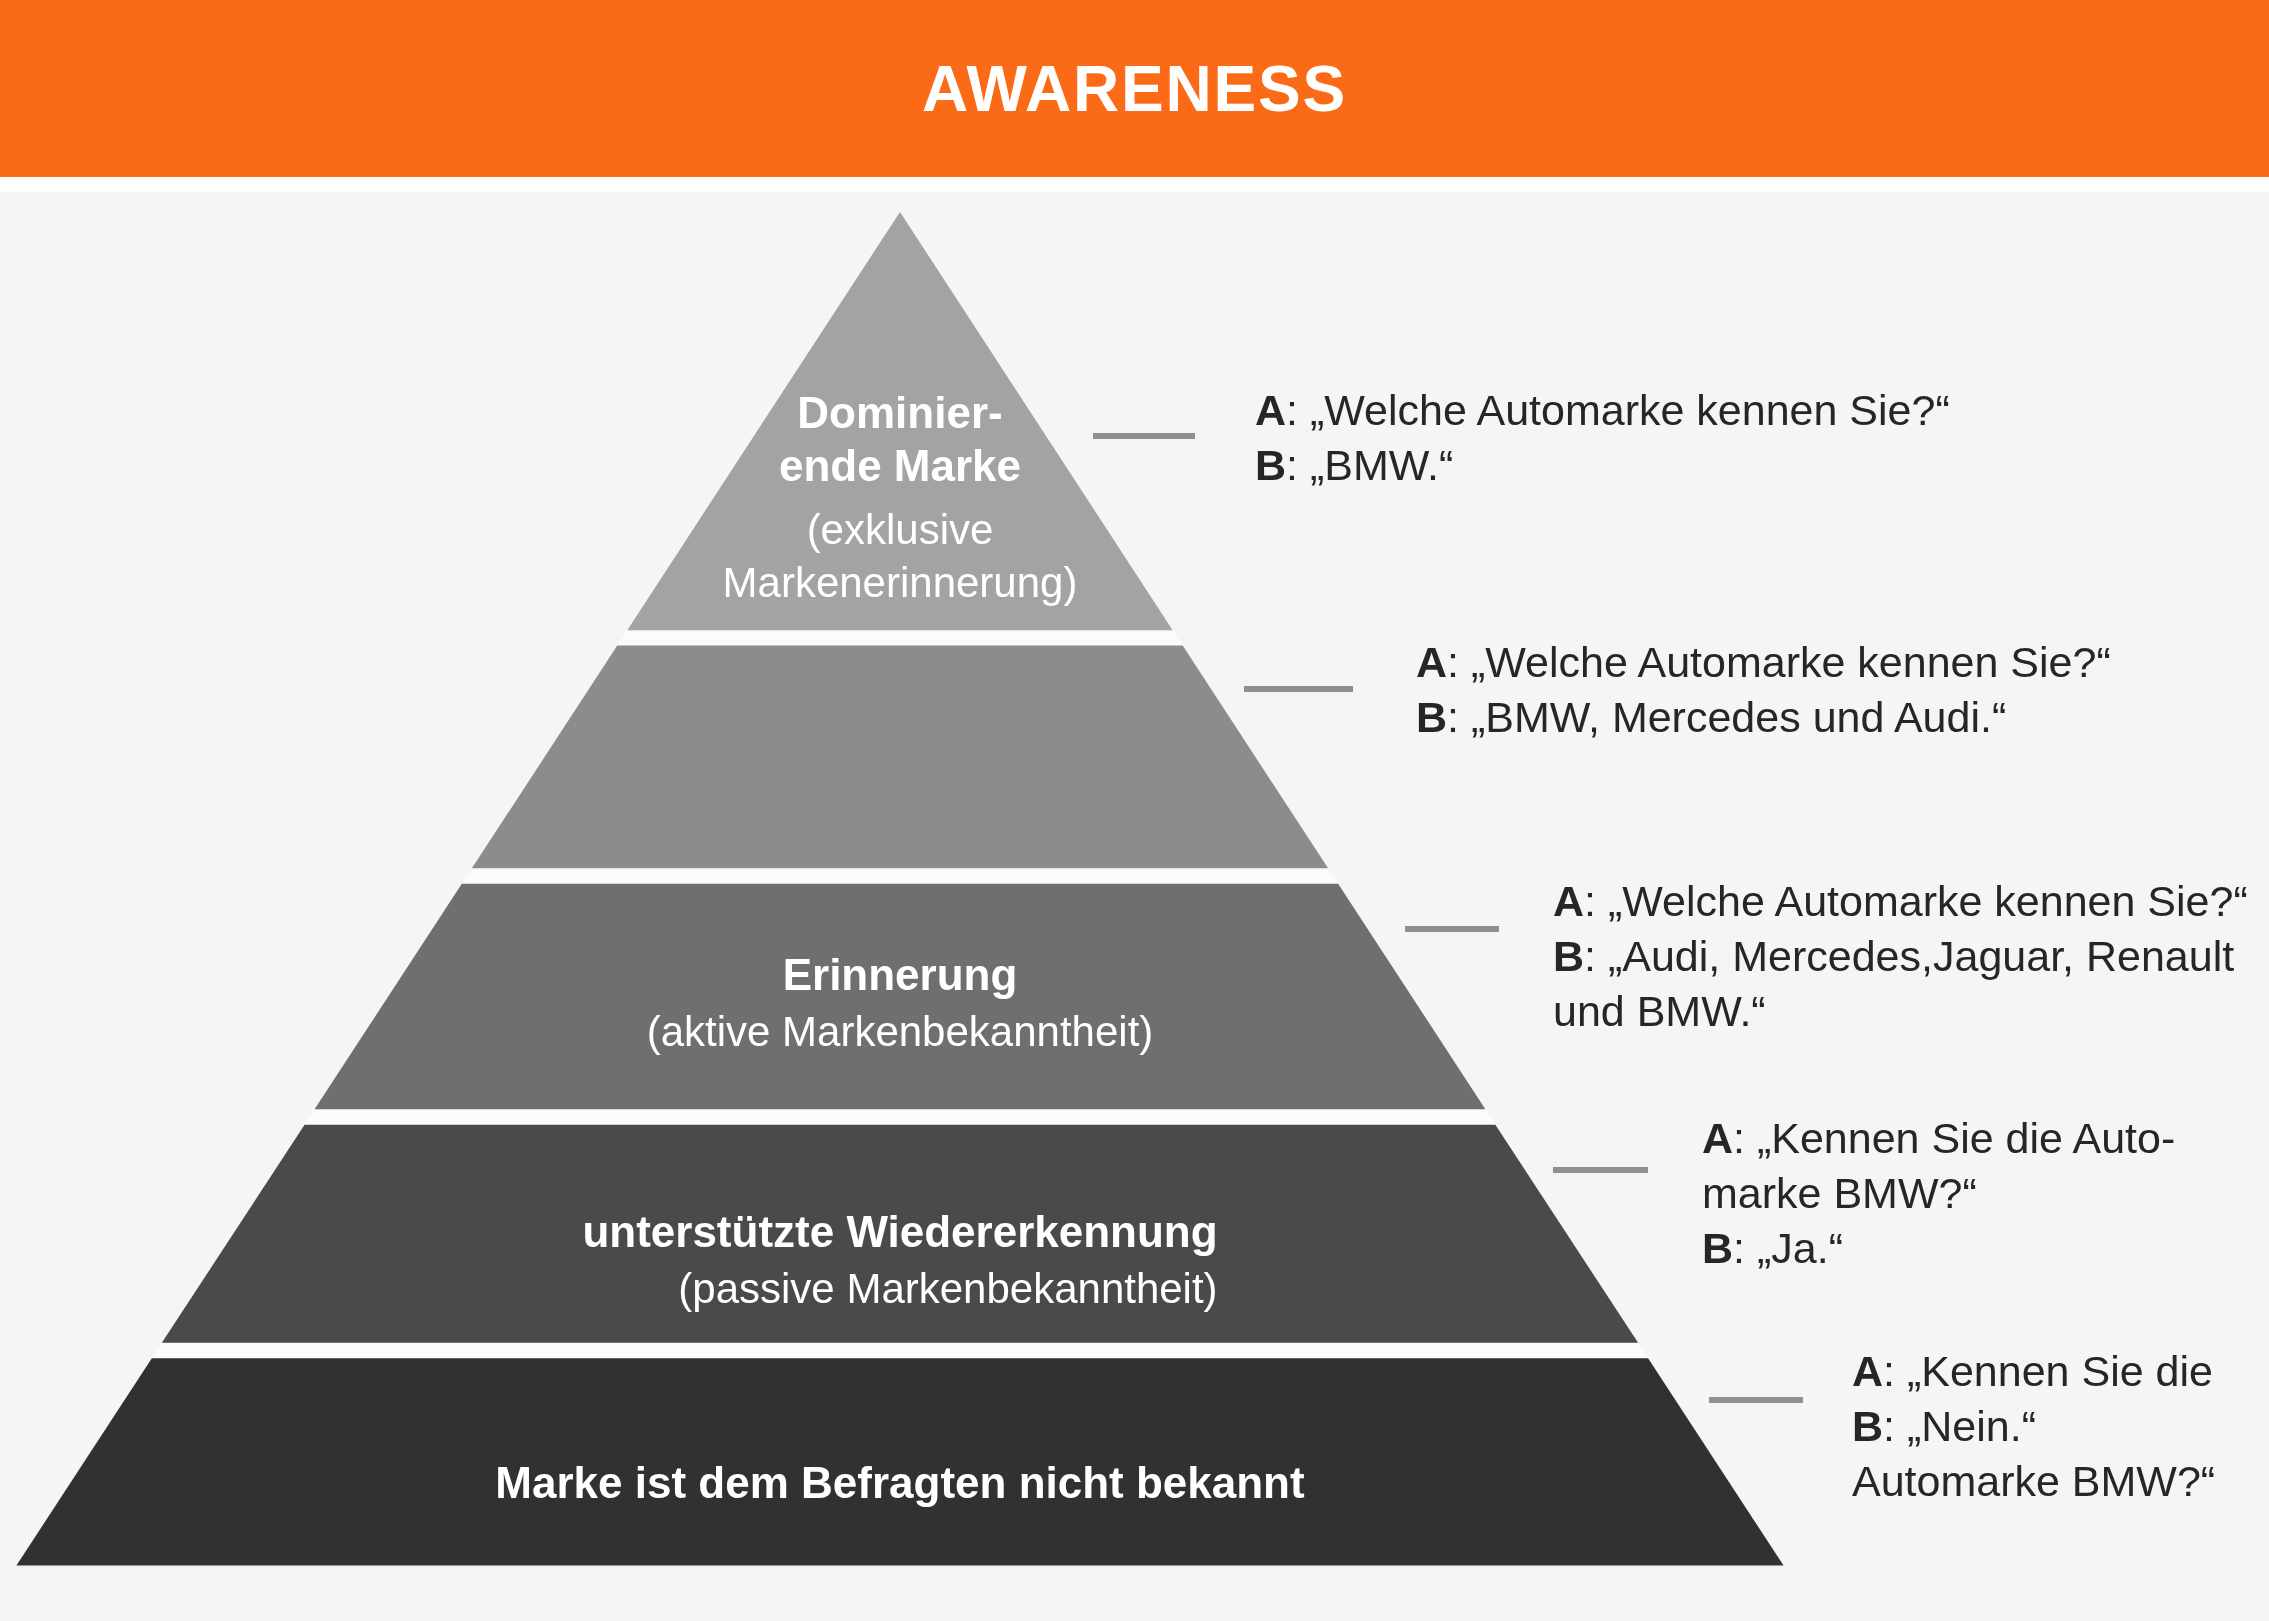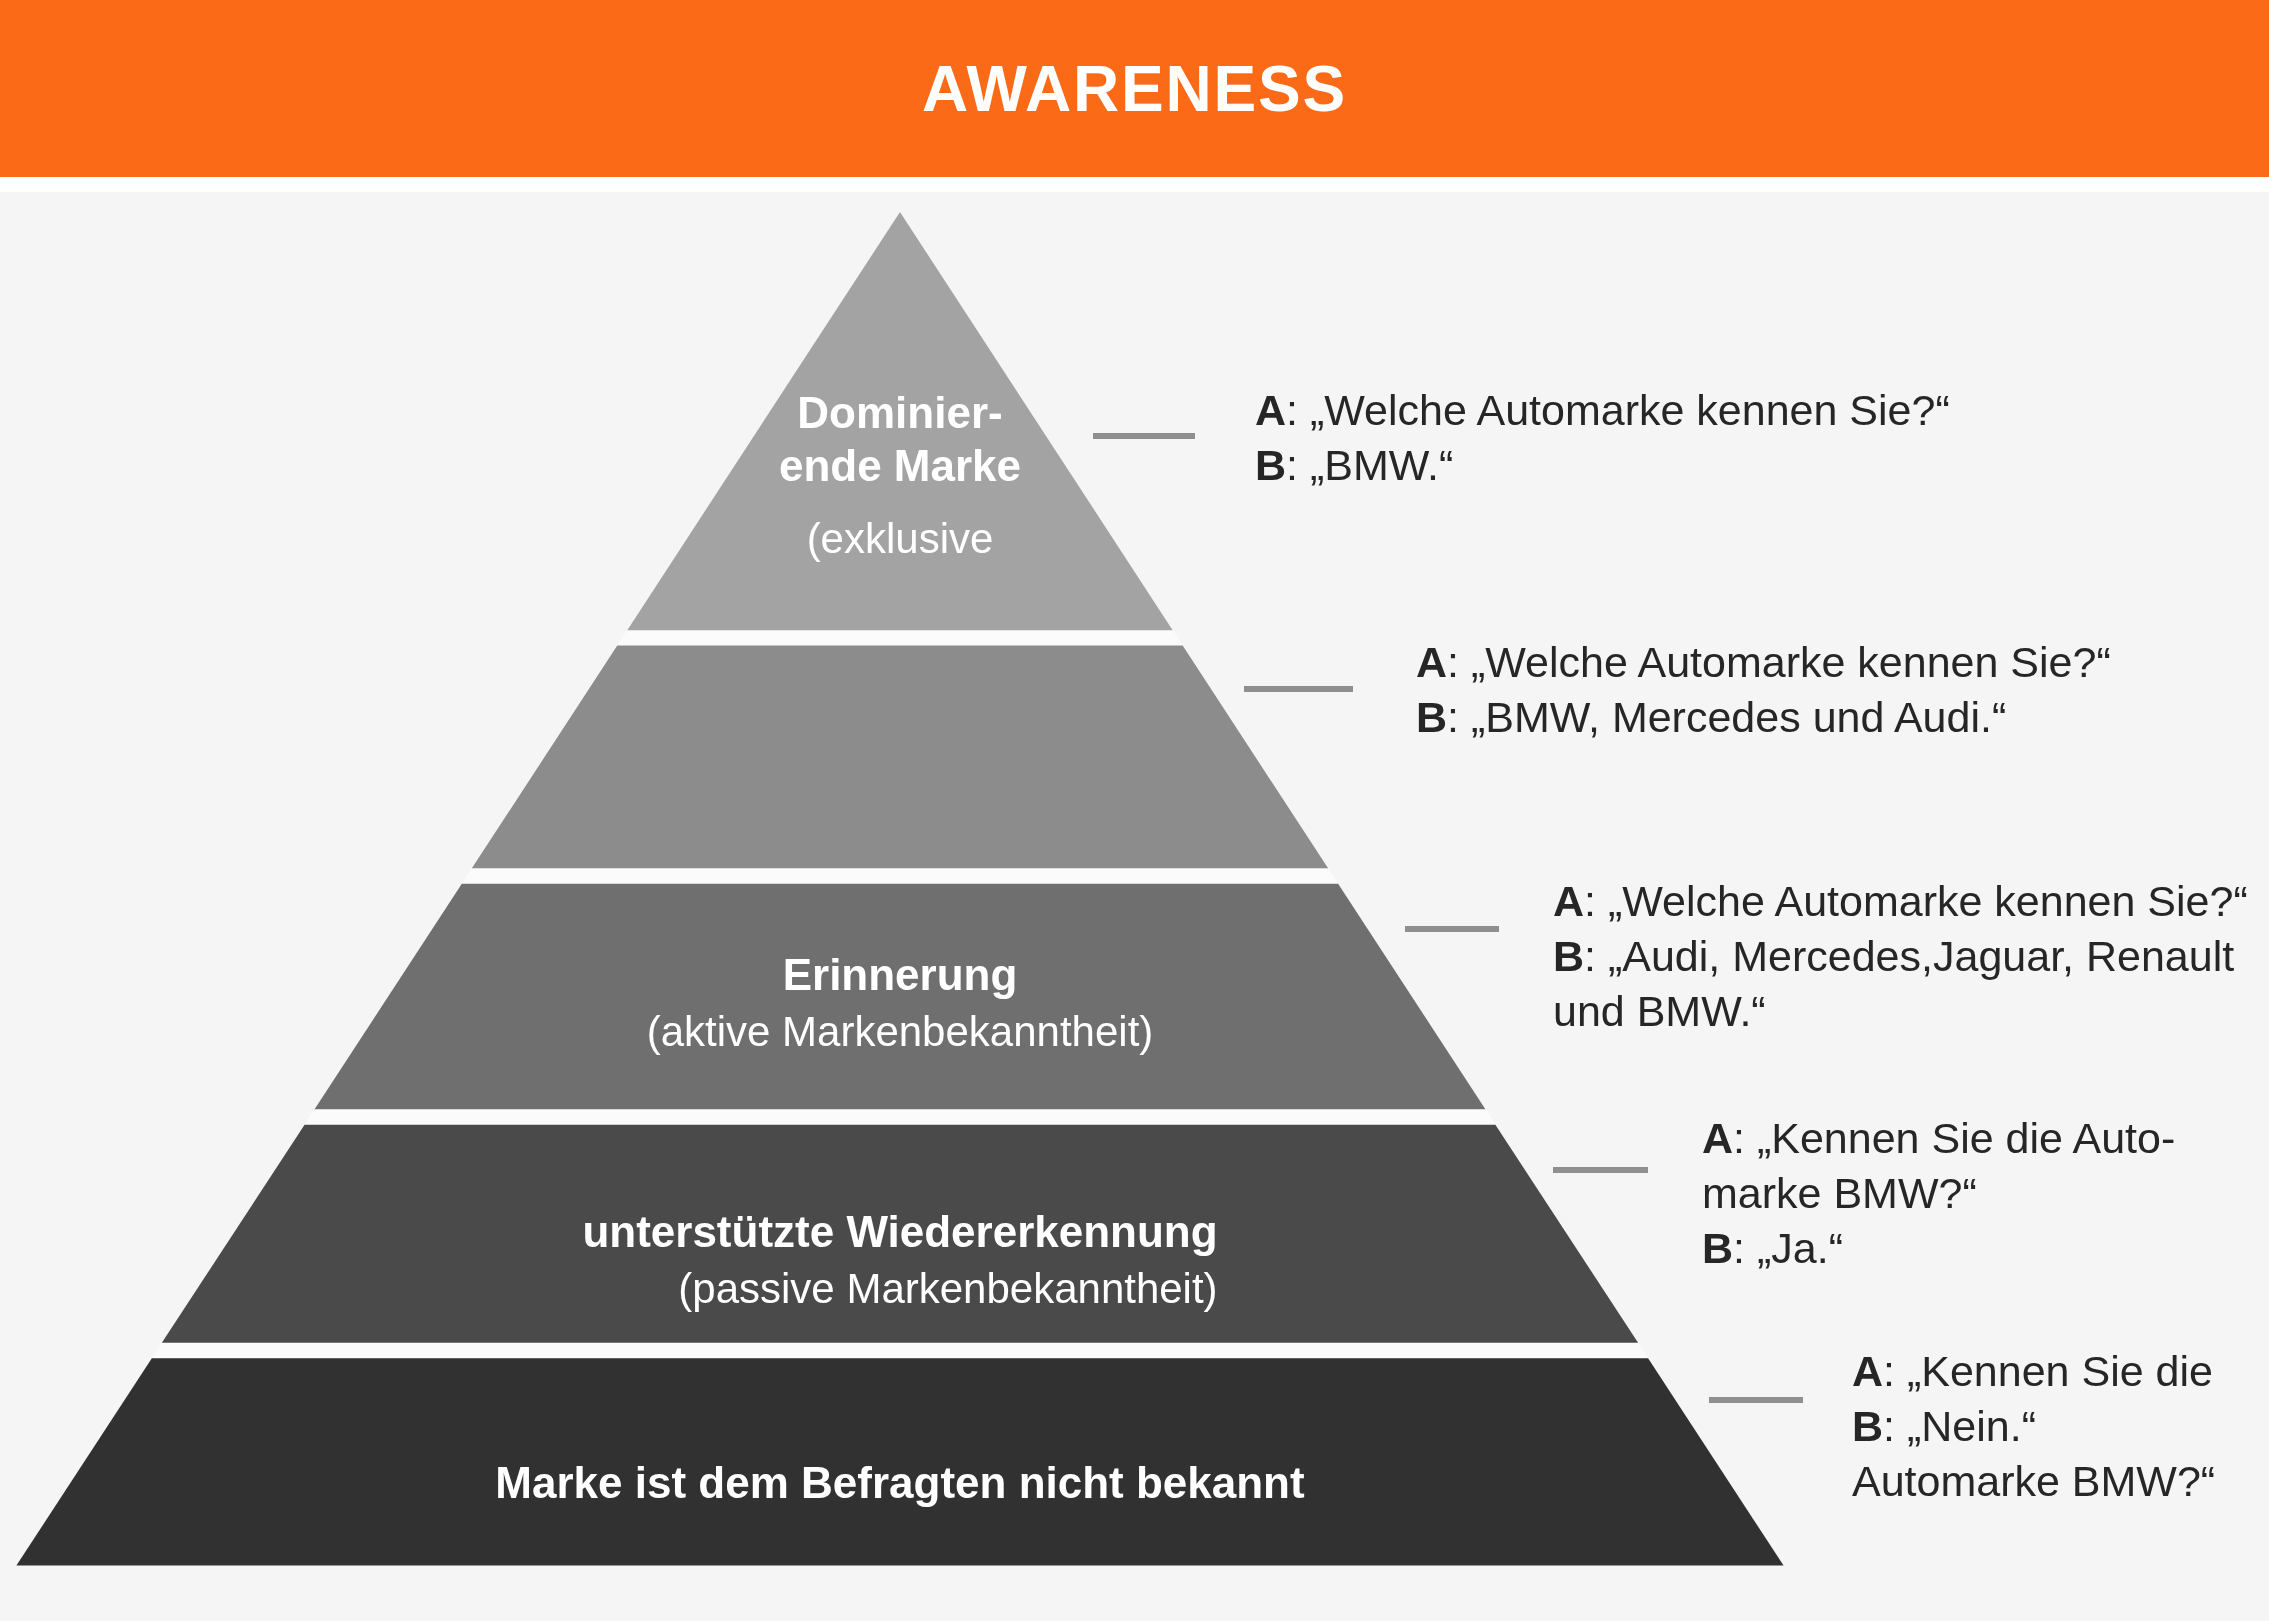--- a/index.html
+++ b/index.html
@@ -57,21 +57,21 @@
     position: absolute;
     left: 900px;
     transform: translateX(-50%);
     text-align: center;
     white-space: nowrap;
     color: var(--level-text, #FFFFFF);
   }
   .lvl-title { font-size: 44px; font-weight: 700; line-height: 53px; }
   .lvl-sub   { font-size: 42px; font-weight: 400; line-height: 53px; }
   .lvl-1 { top: 194px; }
-  .lvl-1 .lvl-sub.first { margin-top: 20px; }
+  .lvl-1 .lvl-sub.first { margin-top: 11px; }
   .lvl-2 { top: 543px; }
   .lvl-3 { top: 756px; }
   .lvl-4 { top: 1013px; text-align: right; }
   .lvl-5 { top: 1264px; }
   .lvl-2 .lvl-sub, .lvl-3 .lvl-sub, .lvl-4 .lvl-sub { margin-top: 3.6px; }
   .connector {
     position: absolute;
     height: 5.5px;
     background: var(--connector, #8F8F8F);
   }
@@ -113,20 +113,21 @@
       <polygon points="679,499 1301,499 1461,744 519,744" fill="#8C8C8C"></polygon>
       <polygon points="508,761 1472,761 1634,1009 346,1009" fill="#6F6F6F"></polygon>
       <polygon points="335,1026 1645,1026 1802,1266 178,1266" fill="#4A4A4A"></polygon>
       <polygon points="167,1283 1813,1283 1962,1511 18,1511" fill="#313132"></polygon>
     </svg>
 
     <div class="level-label lvl-1">
       <div class="lvl-title">Dominier-</div>
       <div class="lvl-title">ende Marke</div>
       <div class="lvl-sub first">(exklusive</div>
+      <div class="lvl-sub">Markenerinnerung)</div>
     </div>
 
 
     <div class="level-label lvl-3">
       <div class="lvl-title">Erinnerung</div>
       <div class="lvl-sub">(aktive Markenbekanntheit)</div>
     </div>
 
     <div class="level-label lvl-4">
       <div class="lvl-title">unterstützte Wiedererkennung</div>

